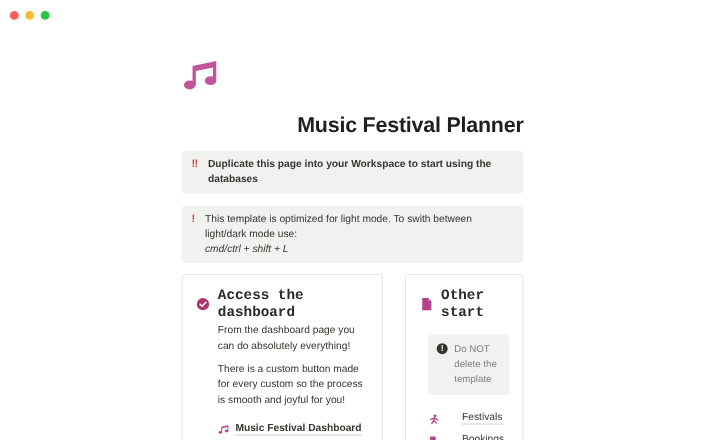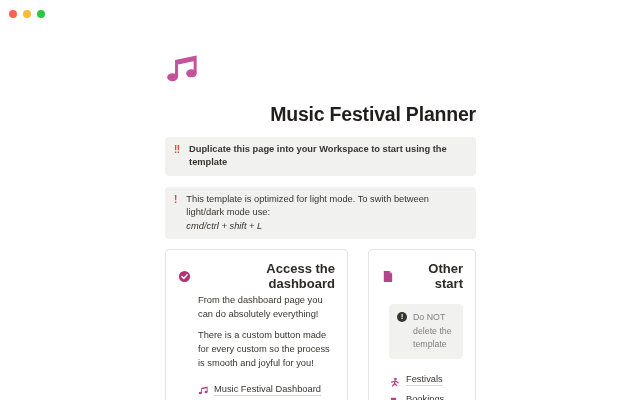--- a/index.html
+++ b/index.html
@@ -31,40 +31,40 @@
 
   .columns { display:flex; gap:20px; margin-top:10px; align-items:flex-start; }
   .col-left { width:183px; flex:0 0 auto; }
   .col-right { width:108px; flex:0 0 auto; }
 
   .card { background:#fff; border:1px solid #e6e4e1; border-radius:4px; padding:11px 12px; }
 
   .card-head { display:flex; gap:7px; align-items:center; }
   .card-head .h-icon { width:13px; height:13px; flex:0 0 auto; display:flex; align-items:center; justify-content:center; }
   .card-head .h-icon svg { width:13px; height:13px; }
-  .card-title { font-family:Liberation Sans, sans-serif; font-size:13px; font-weight:bold; color:#2b2a27;text-align:right; }
+  .card-title { font-family:Liberation Mono, monospace; font-size:13px; font-weight:bold; color:#2b2a27; }
 
   .card-body { margin-left:20px; margin-top:3px; }
   .card-body p { font-size:9.3px; line-height:1.5; margin-bottom:7px; color:#37352f; }
   .card-body p:last-child { margin-bottom:0; }
 
   .page-link { display:inline-flex; align-items:center; gap:5px; margin:13px 0 2px 20px; cursor:pointer; }
   .page-link svg { width:11px; height:10px; fill:#b5458a; }
-  .page-link .pl-label { font-size:9.3px; font-weight:400; border-bottom:1px solid #d6d4d0; padding-bottom:1px; }
+  .page-link .pl-label { font-size:9.3px; font-weight:700; border-bottom:1px solid #d6d4d0; padding-bottom:1px; }
 
   
   .warn-callout {
     background:#f1f1ef; border-radius:4px; padding:7px 8px 8px;
     display:flex; gap:6px; margin:13px 0 0 8px; font-size:8.8px; line-height:1.5; color:#82807b;
   }
   .warn-icon { width:10px; height:10px; border-radius:50%; background:#37352f; color:#f1f1ef;
     font-size:8px; font-weight:bold; display:flex; align-items:center; justify-content:center; flex:0 0 auto; margin-top:1px; }
 
   .link-list { margin:15px 0 2px 8px; }
-  .link-row { display:flex; align-items:center; gap:6px; margin:8px 0; cursor:pointer; }
+  .link-row { display:flex; align-items:center; gap:20px; margin:8px 0; cursor:pointer; }
   .link-row .lr-icon { width:11px; height:11px; flex:0 0 auto; }
   .link-row .lr-icon svg { width:11px; height:11px; }
   .link-row .lr-label { font-size:9.3px; border-bottom:1px solid #d6d4d0; padding-bottom:1px; color:#37352f; }
 
   .pink-fill { fill:#b5458a; }
   .pink-stroke { stroke:#b5458a; fill:none; stroke-width:1.6; stroke-linecap:round; stroke-linejoin:round; }
 </style>
 </head>
 <body>
 
@@ -81,21 +81,21 @@
       <ellipse cx="5" cy="17.8" rx="3.5" ry="2.7"></ellipse>
       <ellipse cx="17.6" cy="15.2" rx="3.5" ry="2.7"></ellipse>
       <path d="M6.7 17.8 V6.4 L21.1 3.3 V15.2 H19.1 V7.2 L8.7 9.4 V17.8 Z"></path>
     </svg>
   </div>
 
   <div class="page-title">Music Festival Planner</div>
 
   <div class="callout bold-text">
     <span class="c-icon">‼</span>
-    <span class="c-text">Duplicate this page into your Workspace to start using the template</span>
+    <span class="c-text">Duplicate this page into your Workspace to start using the databases</span>
   </div>
 
   <div class="callout">
     <span class="c-icon">!</span>
     <span class="c-text">
       <span>This template is optimized for light mode. To swith between light/dark mode use:</span><br>
       <span class="c-line2">cmd/ctrl + shift + L</span>
     </span>
   </div>
 

